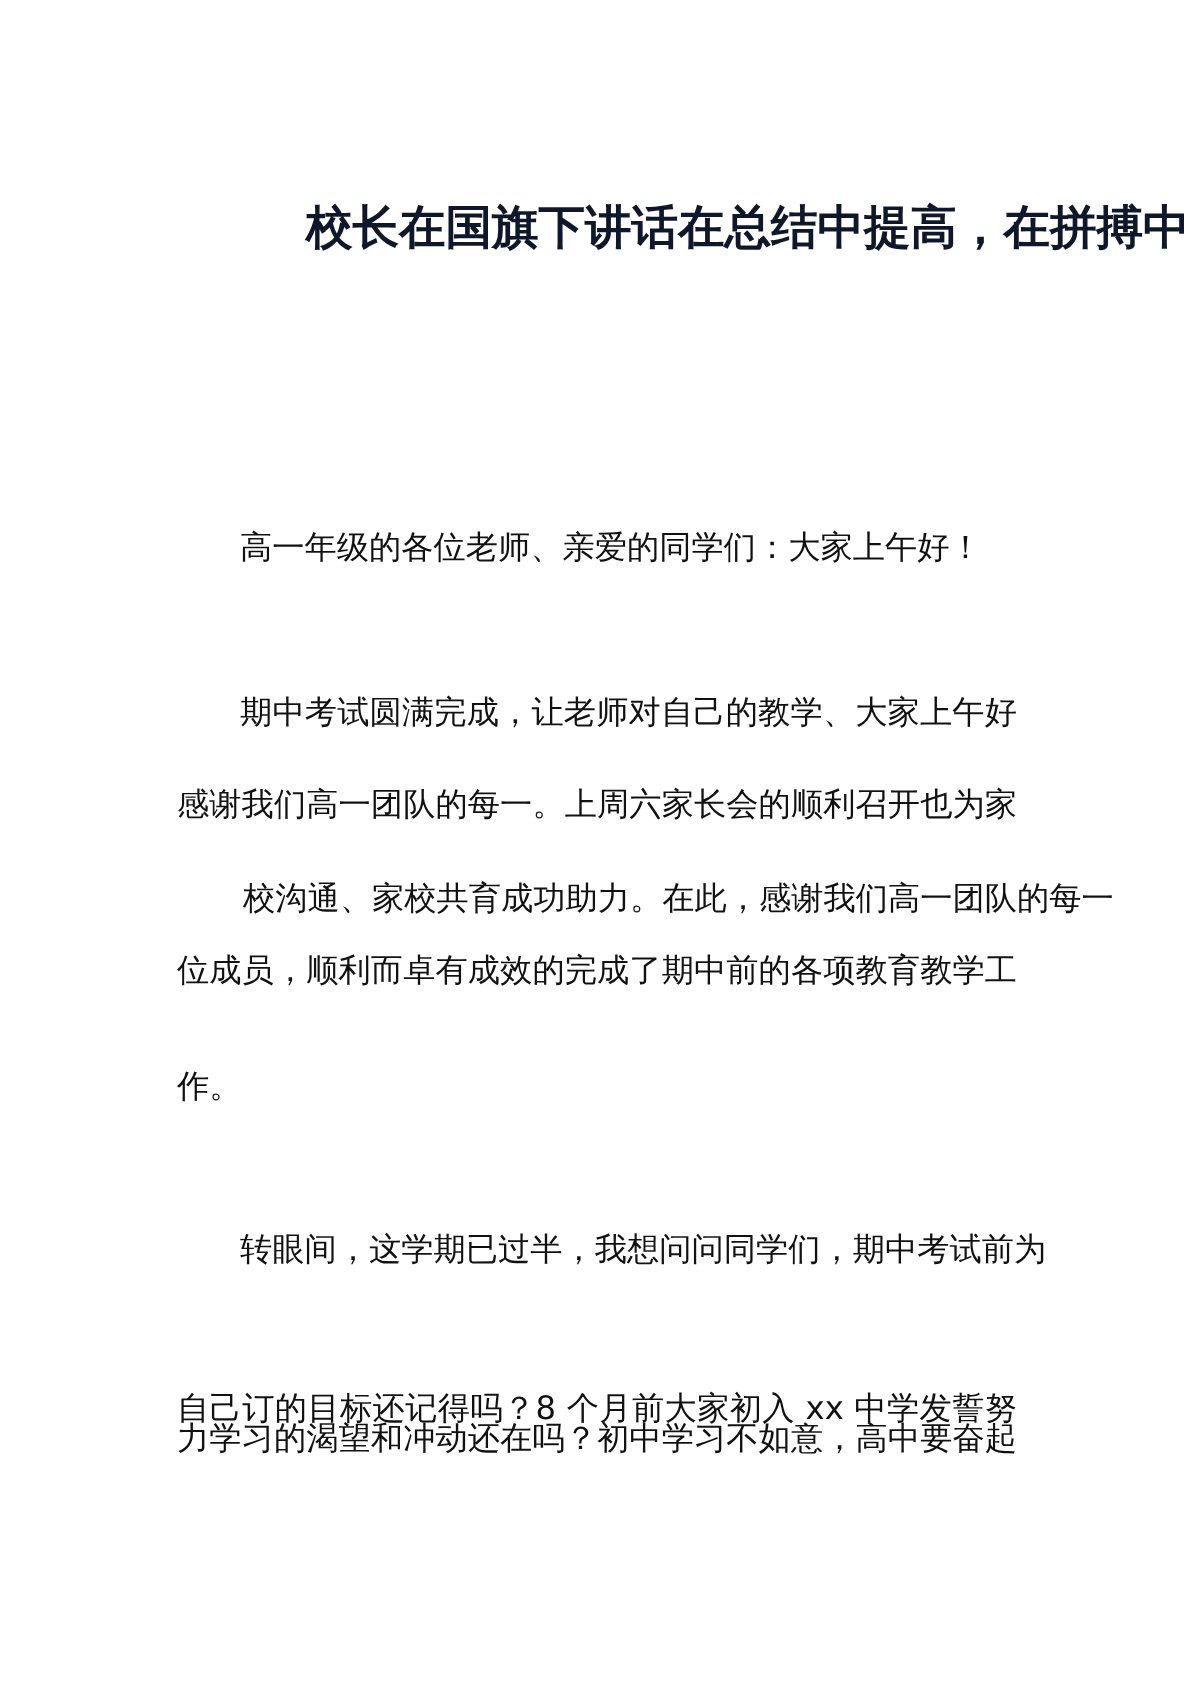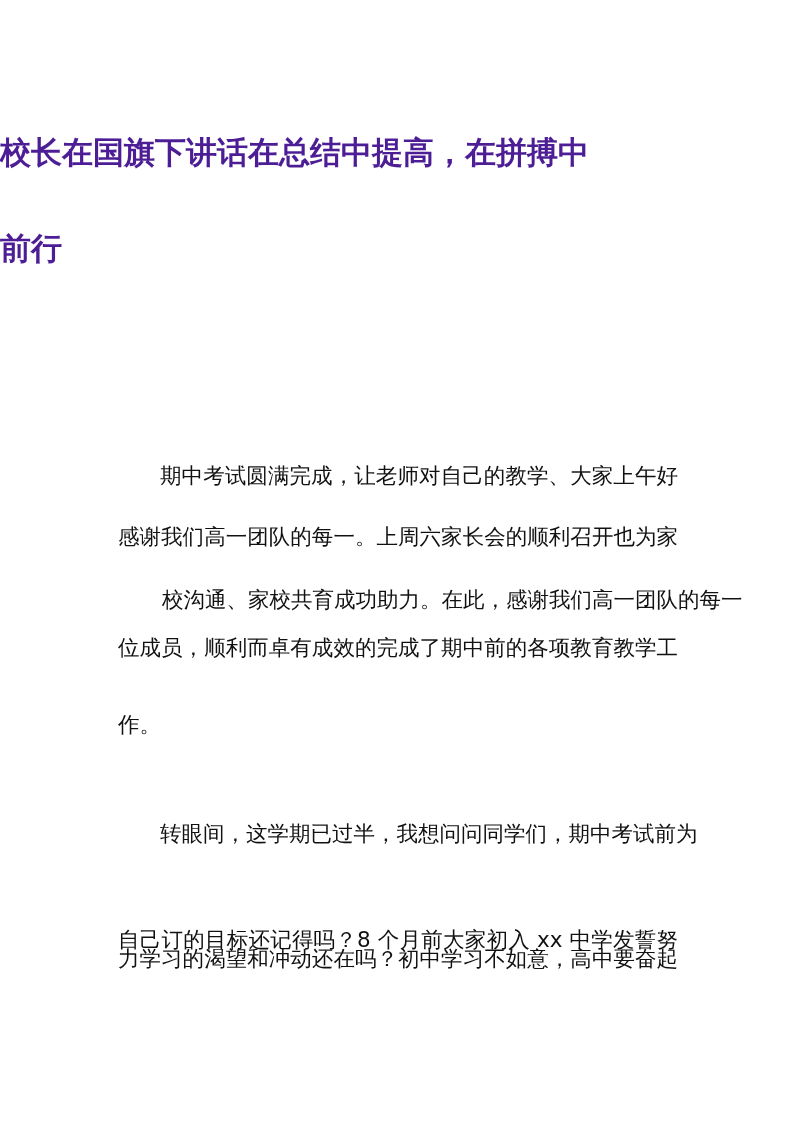--- a/index.html
+++ b/index.html
@@ -19,27 +19,27 @@
       position: absolute;
       left: 0; top: 0;
       width: 793px;
       height: 1122px;
       background: #ffffff;
     }
     .title-line {
       position: absolute;
       left: 0;
       width: 793px;
-      text-align: left;
+      text-align: right;
       font-weight: bold;
       font-size: 31px;
       line-height: 40px;
       letter-spacing: 0px;
       white-space: nowrap;
-      color: #4c1d95;
+      color: #0f172a;
     }
     .line {
       position: absolute;
       left: 118px;
       width: 560px;
       font-size: 21.5px;
       line-height: 30px;
       white-space: nowrap;
       color: #111111;
       text-align: justify;
@@ -47,22 +47,22 @@
     }
     .line.indent { left: 160px; width: 518px; }
     .line.last { text-align-last: left; }
   </style>
 </head>
 <body>
 
 <div class="page">
 
   <div class="title-line" style="top:132px;">校长在国旗下讲话在总结中提高，在拼搏中</div>
-  <div class="title-line" style="top:228px;">前行</div>
 
+  <div class="line indent last" style="top:351px;">高一年级的各位老师、亲爱的同学们：大家上午好！</div>
 
   <div>
     <div class="line indent" style="top:461px;">期中考试圆满完成，让老师对自己的教学、大家上午好</div>
     <div class="line" style="top:522px;">感谢我们高一团队的每一。上周六家长会的顺利召开也为家</div>
     <div class="line" style="top:585px;margin-left:44px;">校沟通、家校共育成功助力。在此，感谢我们高一团队的每一</div>
     <div class="line" style="top:633px;">位成员，顺利而卓有成效的完成了期中前的各项教育教学工</div>
     <div class="line last" style="top:710px;">作。</div>
   </div>
 
   <div>

